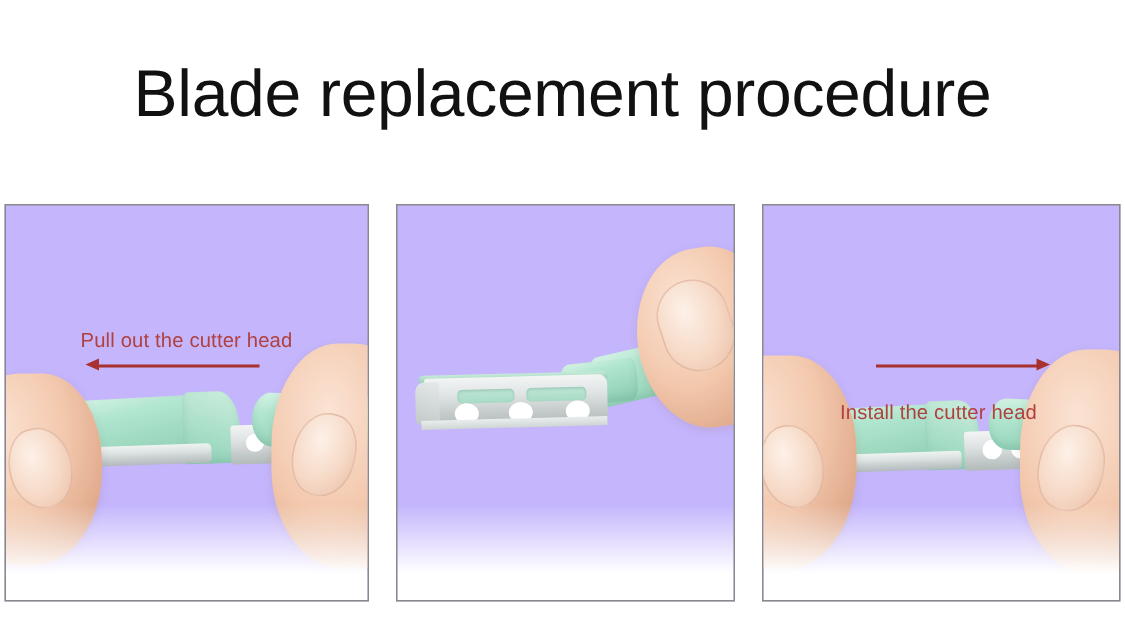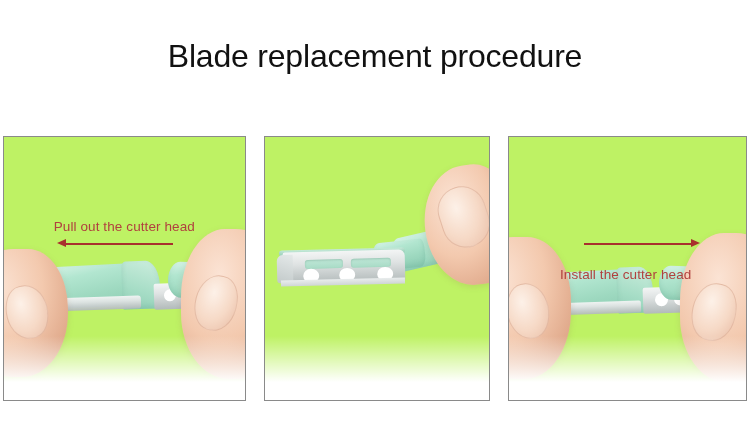--- a/index.html
+++ b/index.html
@@ -15,41 +15,41 @@
     font-family: "Liberation Sans", sans-serif;
   }
 
   
   #page-title {
     position: absolute;
     top: 38px;
     left: 0;
     width: 750px;
     text-align: center;
-    font-size: 32px;
+    font-size: 44px;
     font-weight: 400;
     letter-spacing: -0.2px;
     color: #111111;
     font-family: "Liberation Sans", sans-serif;
     white-space: nowrap;
   }
 
   
   #panels {
     position: absolute;
     top: 136px;
     left: 3px;
     width: 744px;
     height: 265px;
     display: flex;
     gap: 18px;
   }
   .panel {
     position: relative;
-    background: #bef264;
+    background: #c4b5fd;
     border: 1px solid #8a8a8a;
     box-sizing: border-box;
     overflow: hidden;
   }
   .panel.p1 { width: 244px; }
   .panel.p2 { width: 228px; }
   .panel.p3 { width: 240px; }
 
   
   .caption {

